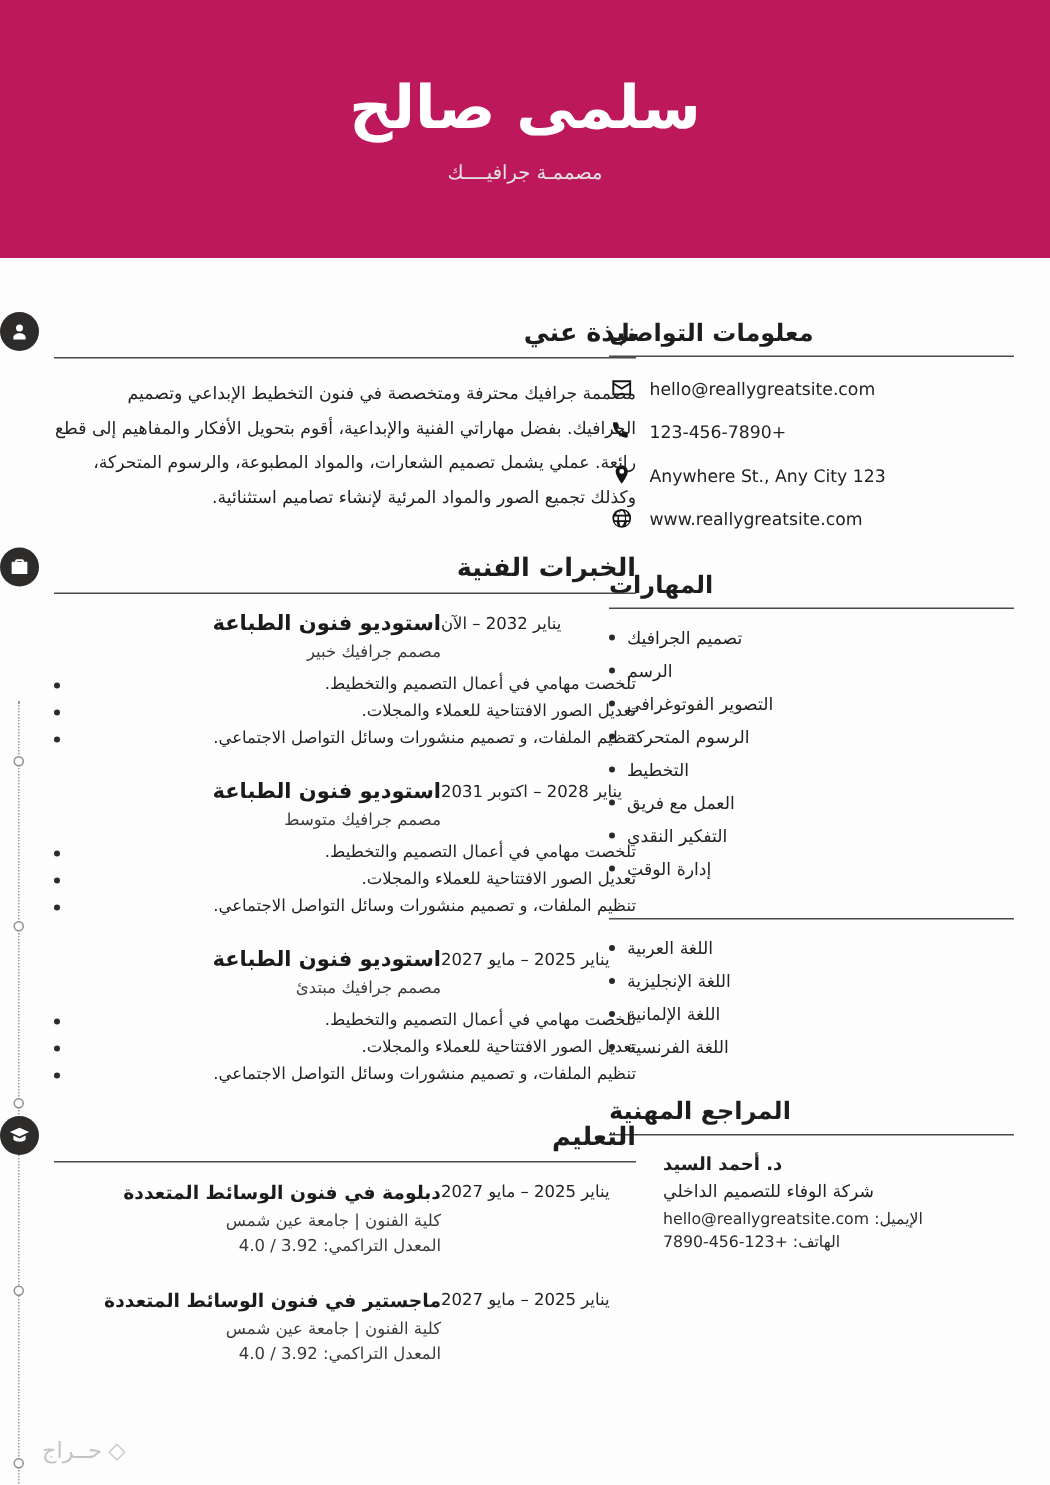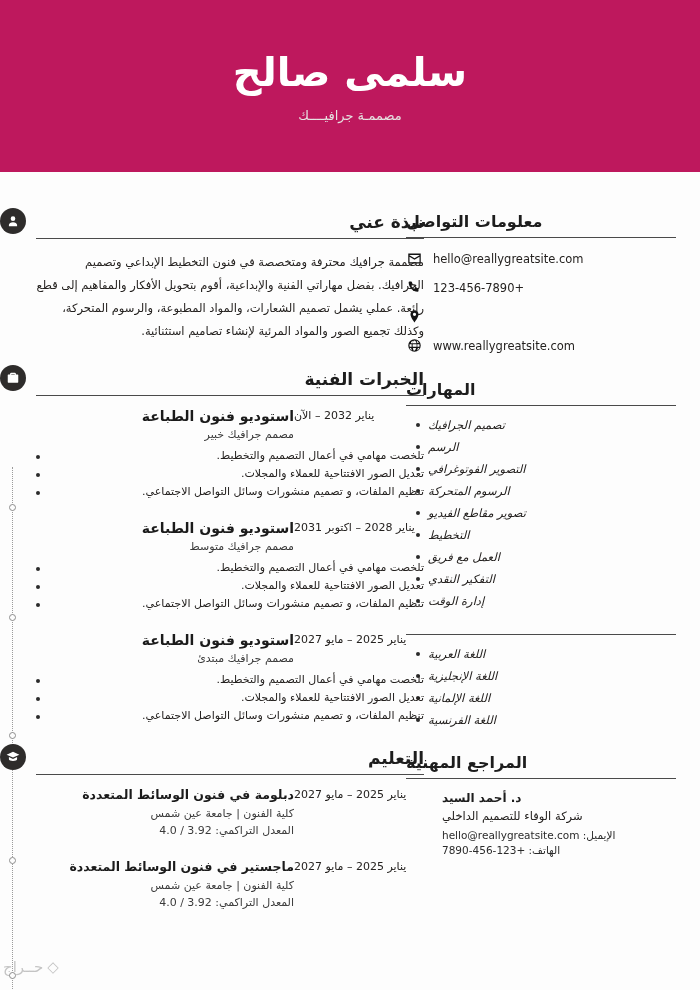--- a/index.html
+++ b/index.html
@@ -61,21 +61,21 @@
     margin-bottom:12px;
   }
   .contact-text { font-size:11.5px; color:#24211f; text-align:left; flex:1; }
   .ico {
     width:17px; height:17px; flex:0 0 17px;
     display:flex; align-items:center; justify-content:center;
     color:#141414;
   }
   .ico svg { width:15px; height:15px; display:block; fill:#141414; }
 
-  .bullet-list { list-style:none; margin:10px; padding:0;font-style:italic; }
+  .bullet-list { list-style:none; margin:0; padding:0; }
   .bullet-list li {
     font-size:11.5px; color:#24211f; text-align:left;
     margin-bottom:8px;
     display:flex; align-items:center; justify-content:flex-start;
     flex-direction:row-reverse; gap:8px;
   }
   .bullet-list li .dot {
     width:4px; height:4px; border-radius:50%; background:#2b2b2b; flex:0 0 4px;
   }
   .bullet-list li span.txt { flex:1; text-align:left; }
@@ -146,21 +146,21 @@
   .edu-entry { margin-bottom:22px; }
   .edu-top { display:flex; flex-direction:row; align-items:flex-start; }
   .edu-date { font-size:11px; color:#24211f; width:130px; text-align:left; padding-top:1px; }
   .edu-right { flex:1; text-align:right; }
   .edu-degree { font-size:12.5px; font-weight:bold; color:#1b1b1b; margin-bottom:5px; }
   .edu-school { font-size:11px; color:#3a3a3a; margin-bottom:4px; }
   .edu-gpa { font-size:11px; color:#3a3a3a; }
 
   
   .footer-logo {
-    position:absolute; left:3px; bottom:14px;
+    position:absolute; left:28px; bottom:14px;
     display:flex; flex-direction:row-reverse; align-items:center; gap:4px;
     opacity:0.5;
   }
   .footer-logo .fl-text { font-size:15px; color:#8d8d8d; letter-spacing:1px; }
   .footer-logo .fl-mark { font-size:15px; color:#8d8d8d; }
 </style>
 </head>
 <body>
 
 <div class="page">
@@ -195,20 +195,21 @@
           </span>
           <span class="contact-text">+123-456-7890</span>
         </div>
 
         <div class="contact-row">
           <span class="ico">
             <svg viewBox="0 0 24 24">
                 <path d="M12 2C8.4 2 5.5 4.9 5.5 8.5c0 4.8 6.5 13 6.5 13s6.5-8.2 6.5-13C18.5 4.9 15.6 2 12 2zm0 9a2.6 2.6 0 110-5.2A2.6 2.6 0 0112 11z"></path>
               </svg>
           </span>
+          <span class="contact-text">123 Anywhere St., Any City</span>
         </div>
 
         <div class="contact-row">
           <span class="ico">
             <svg viewBox="0 0 24 24">
                 <path d="M12 2a10 10 0 100 20 10 10 0 000-20zm0 2c1.3 0 2.6 1.8 3.2 4.4H8.8C9.4 5.8 10.7 4 12 4zM6.6 6.2A9 9 0 0110 4.4c-.6 1-1 2.3-1.3 3.9H6.3c.1-.7.2-1.4.3-2.1zM4.2 10h3.3a21 21 0 000 4H4.3a8 8 0 01-.1-4zm0 6h2.4c.3 1.6.7 2.9 1.3 3.9A8 8 0 014.2 16zm5.3 0h5c-.6 2.6-1.9 4.4-3.2 4.4S10.1 18.6 9.5 16zm-.4-2a18 18 0 010-4h6.2a18 18 0 010 4H9.1zm7 5.9c.6-1 1-2.3 1.3-3.9h2.4a8 8 0 01-3.7 3.9zM19.8 14h-3.3a21 21 0 000-4h3.3a8 8 0 010 4zm-.9-6h-2.4c-.3-1.6-.7-2.9-1.3-3.9A8 8 0 0118.9 8z"></path>
               </svg>
           </span>
           <span class="contact-text">www.reallygreatsite.com</span>
         </div>
@@ -226,24 +227,20 @@
               <span class="dot"></span>
               <span class="txt">الرسم</span>
             </li>
           <li>
               <span class="dot"></span>
               <span class="txt">التصوير الفوتوغرافي</span>
             </li>
           <li>
               <span class="dot"></span>
               <span class="txt">الرسوم المتحركة</span>
-            </li>
-          <li>
-              <span class="dot"></span>
-              <span class="txt">تصوير مقاطع الفيديو</span>
             </li>
           <li>
               <span class="dot"></span>
               <span class="txt">التخطيط</span>
             </li>
           <li>
               <span class="dot"></span>
               <span class="txt">العمل مع فريق</span>
             </li>
           <li>

